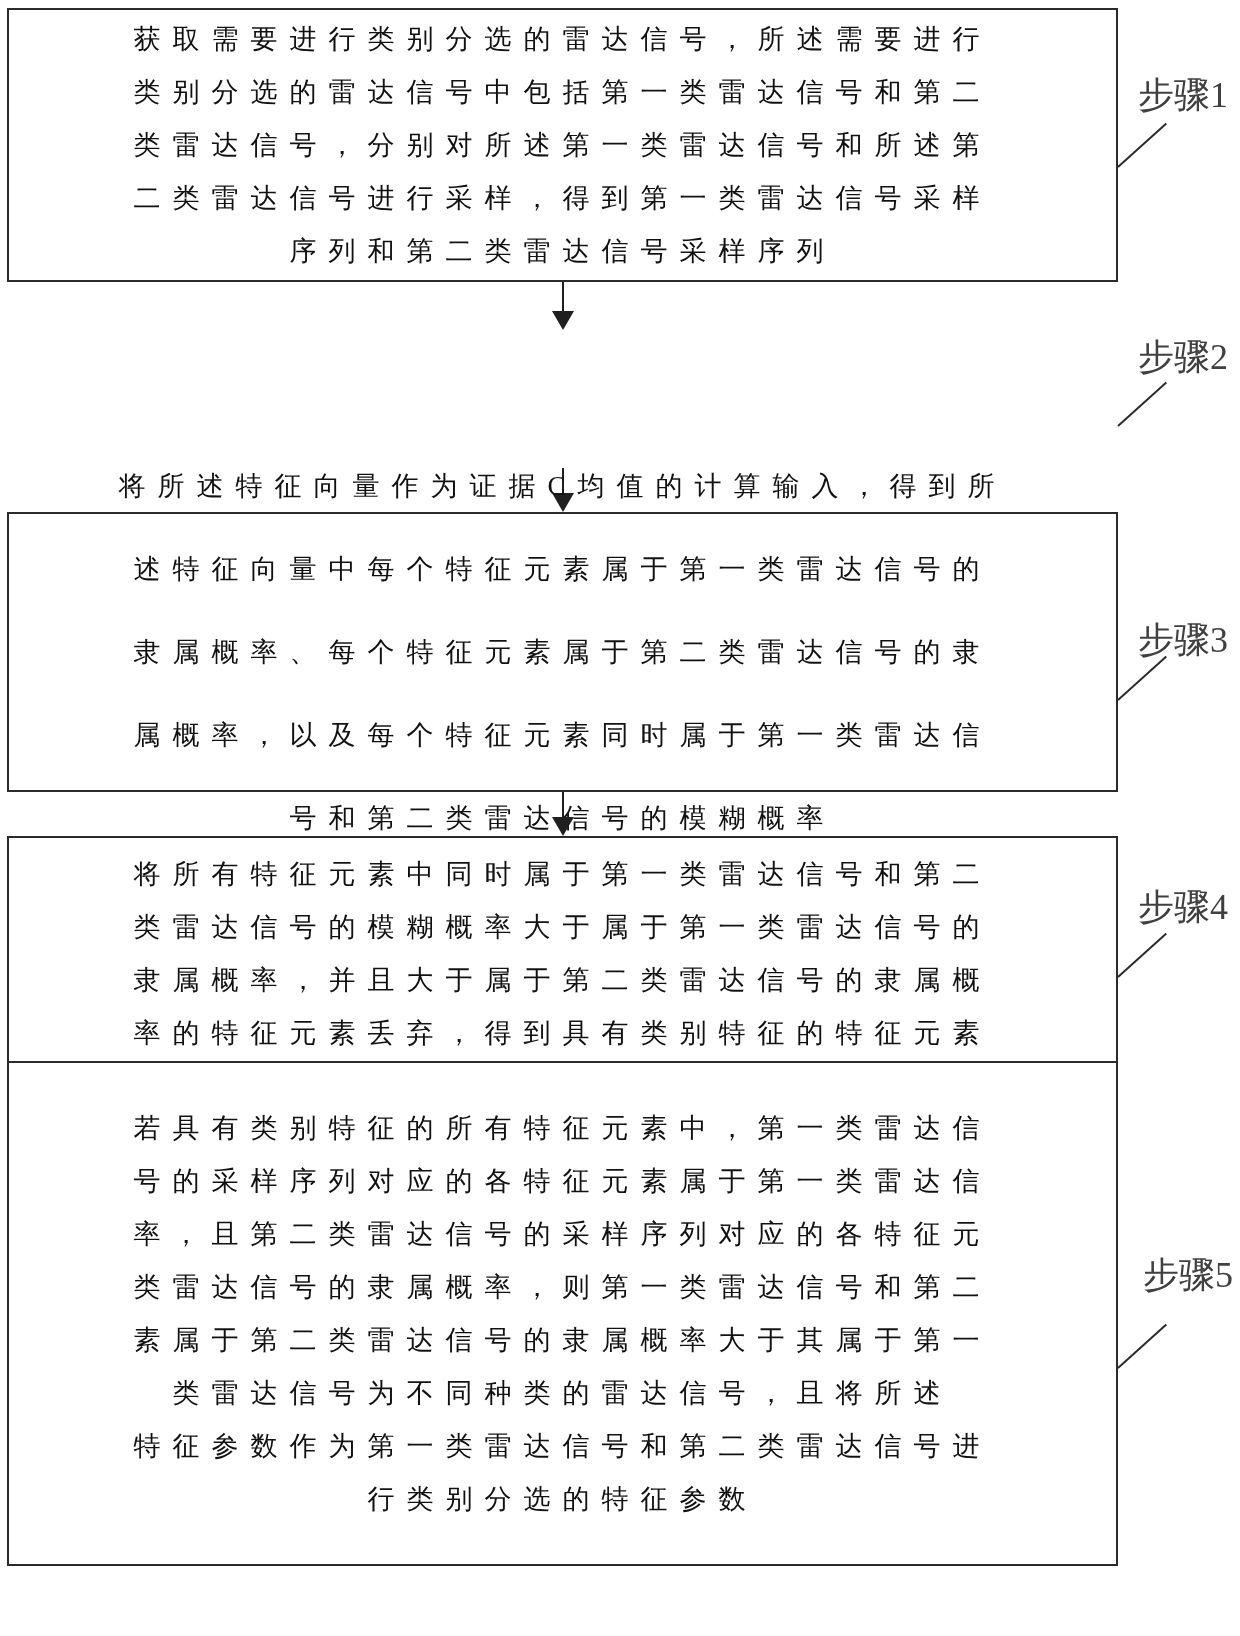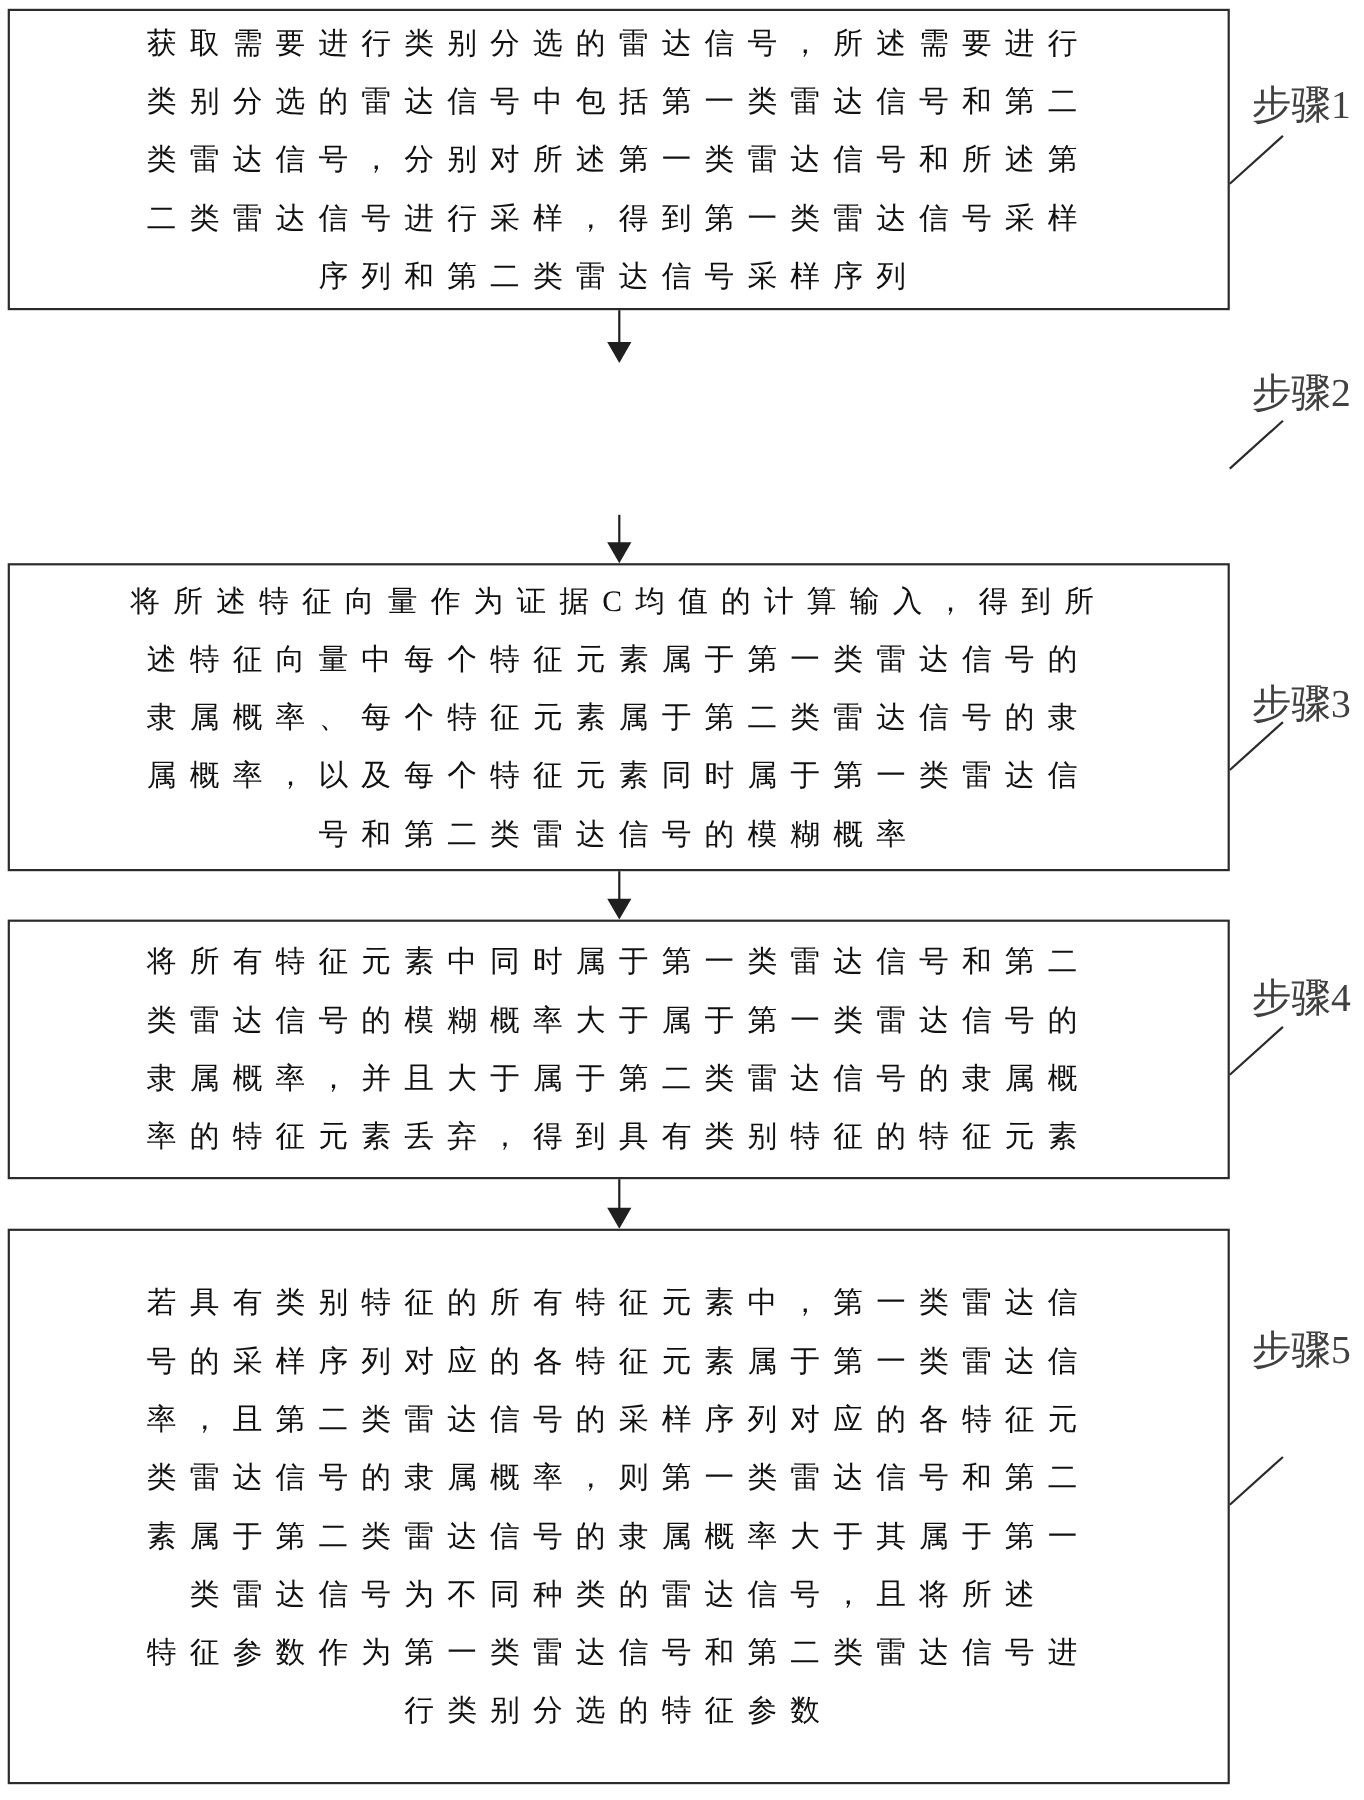--- a/index.html
+++ b/index.html
@@ -71,32 +71,32 @@
     bottom: 0;
     width: 0;
     height: 0;
     border-left: 11px solid transparent;
     border-right: 11px solid transparent;
     border-top: 19px solid #1f1f1f;
   }
   
   #box1 { top: 8px;    height: 274px; }
   #box2 { top: 330px;  height: 138px; }
-  #box3 { top: 512px;  height: 280px; }
+  #box3 { top: 512px;  height: 280px; gap: 30px; }
   #box4 { top: 836px;  height: 236px; }
-  #box5 { top: 1117px; height: 505px; }
+  #box5 { top: 1061px; height: 505px; }
   #arrow1 { top: 282px;  height: 48px; }
   #arrow2 { top: 468px;  height: 44px; }
   #arrow3 { top: 792px;  height: 44px; }
   #arrow4 { top: 1072px; height: 45px; }
   #label1 { top: 76px; }
   #label2 { top: 338px; }
   #label3 { top: 621px; }
   #label4 { top: 888px; }
-  #label5 { top: 1208px; }
+  #label5 { top: 1256px; text-align: center; }
   #leader1 { top: 166px; left: 1118px; }
   #leader2 { top: 425px; left: 1118px; }
   #leader3 { top: 699px; left: 1118px; }
   #leader4 { top: 976px; left: 1118px; }
   #leader5 { top: 1367px; left: 1118px; }
 </style>
 </head>
 <body>
 
 <div class="canvas">

